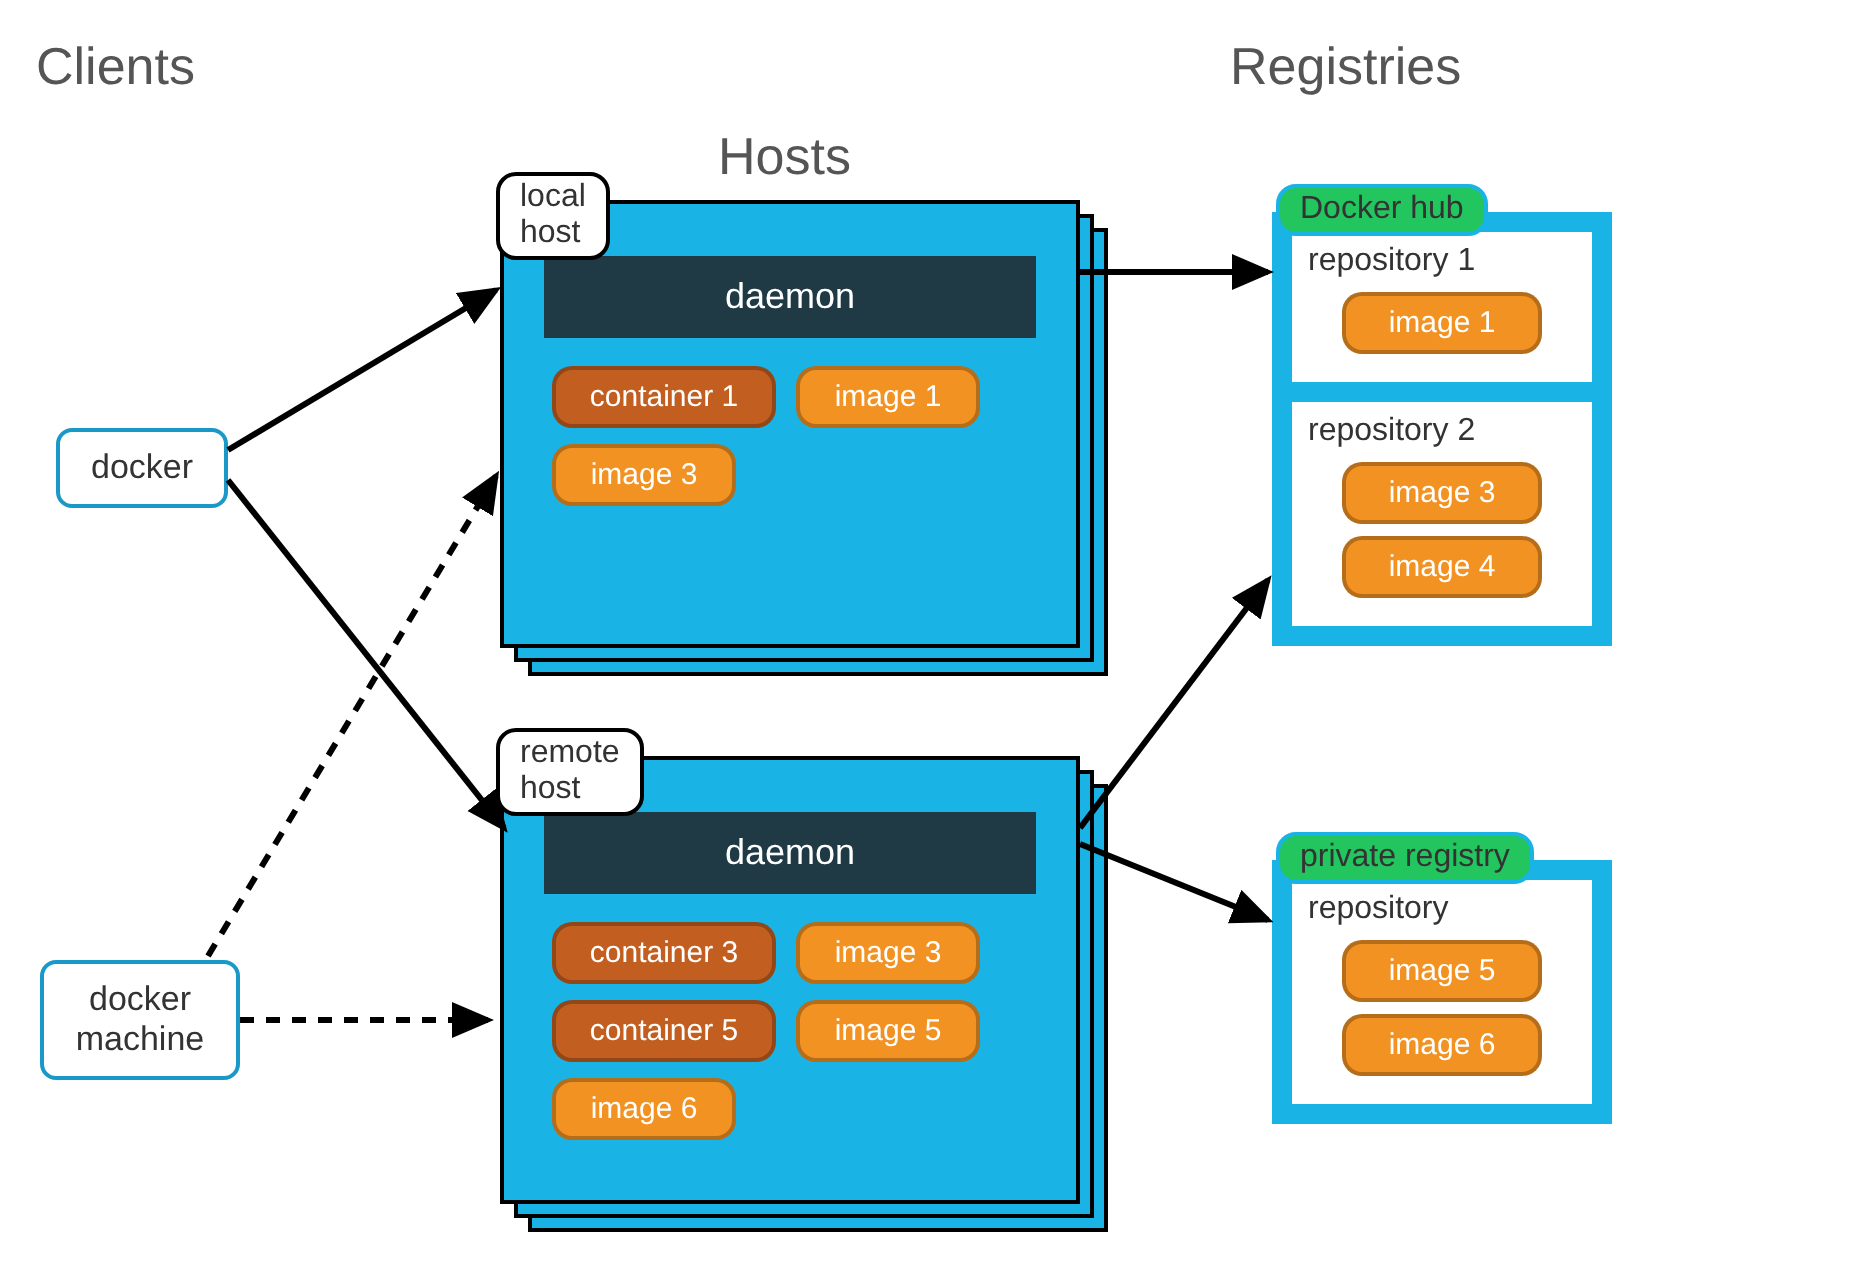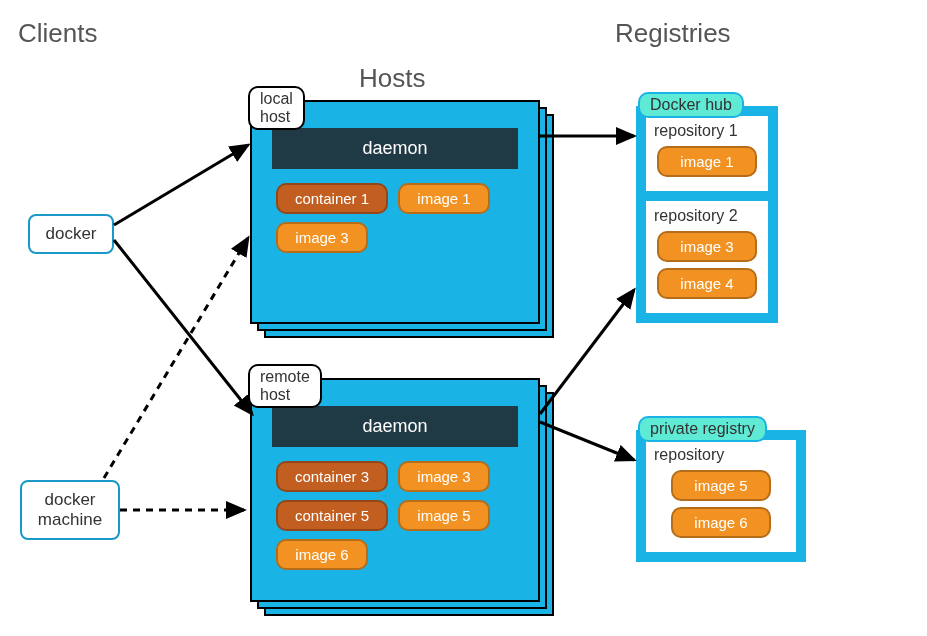--- a/index.html
+++ b/index.html
@@ -83,21 +83,21 @@
       min-width: 92px;
     }
     .registry-panel {
       position: absolute;
       background: #1ab3e6;
       border: 2px solid #1ab3e6;
       padding: 6px;
     }
     .registry-tag {
       position: absolute;
-      background: #5eead4;
+      background: #22c55e;
       border: 2px solid #1ab3e6;
       border-radius: 10px;
       padding: 2px 10px;
       font-size: 16px;
       color: #333;
       z-index: 10;
     }
     .repo {
       background: #fff;
       border: 2px solid #1ab3e6;
@@ -163,21 +163,21 @@
       <div class="pill pill-container">container 5</div>
       <div class="pill pill-image">image 5</div>
     </div>
     <div class="host-row">
       <div class="pill pill-image">image 6</div>
     </div>
   </div>
 </div>
 
 <div class="registry-tag" style="left:638px; top:92px;">Docker hub</div>
-<div class="registry-panel" style="left:636px; top:106px; width:142px;">
+<div class="registry-panel" style="left:636px; top:106px; width:170px;">
   <div class="repo">
     <div class="repo-title">repository 1</div>
     <div class="pill pill-image">image 1</div>
   </div>
   <div class="repo" style="margin-bottom:0;">
     <div class="repo-title">repository 2</div>
     <div class="pill pill-image">image 3</div>
     <div class="pill pill-image">image 4</div>
   </div>
 </div>

